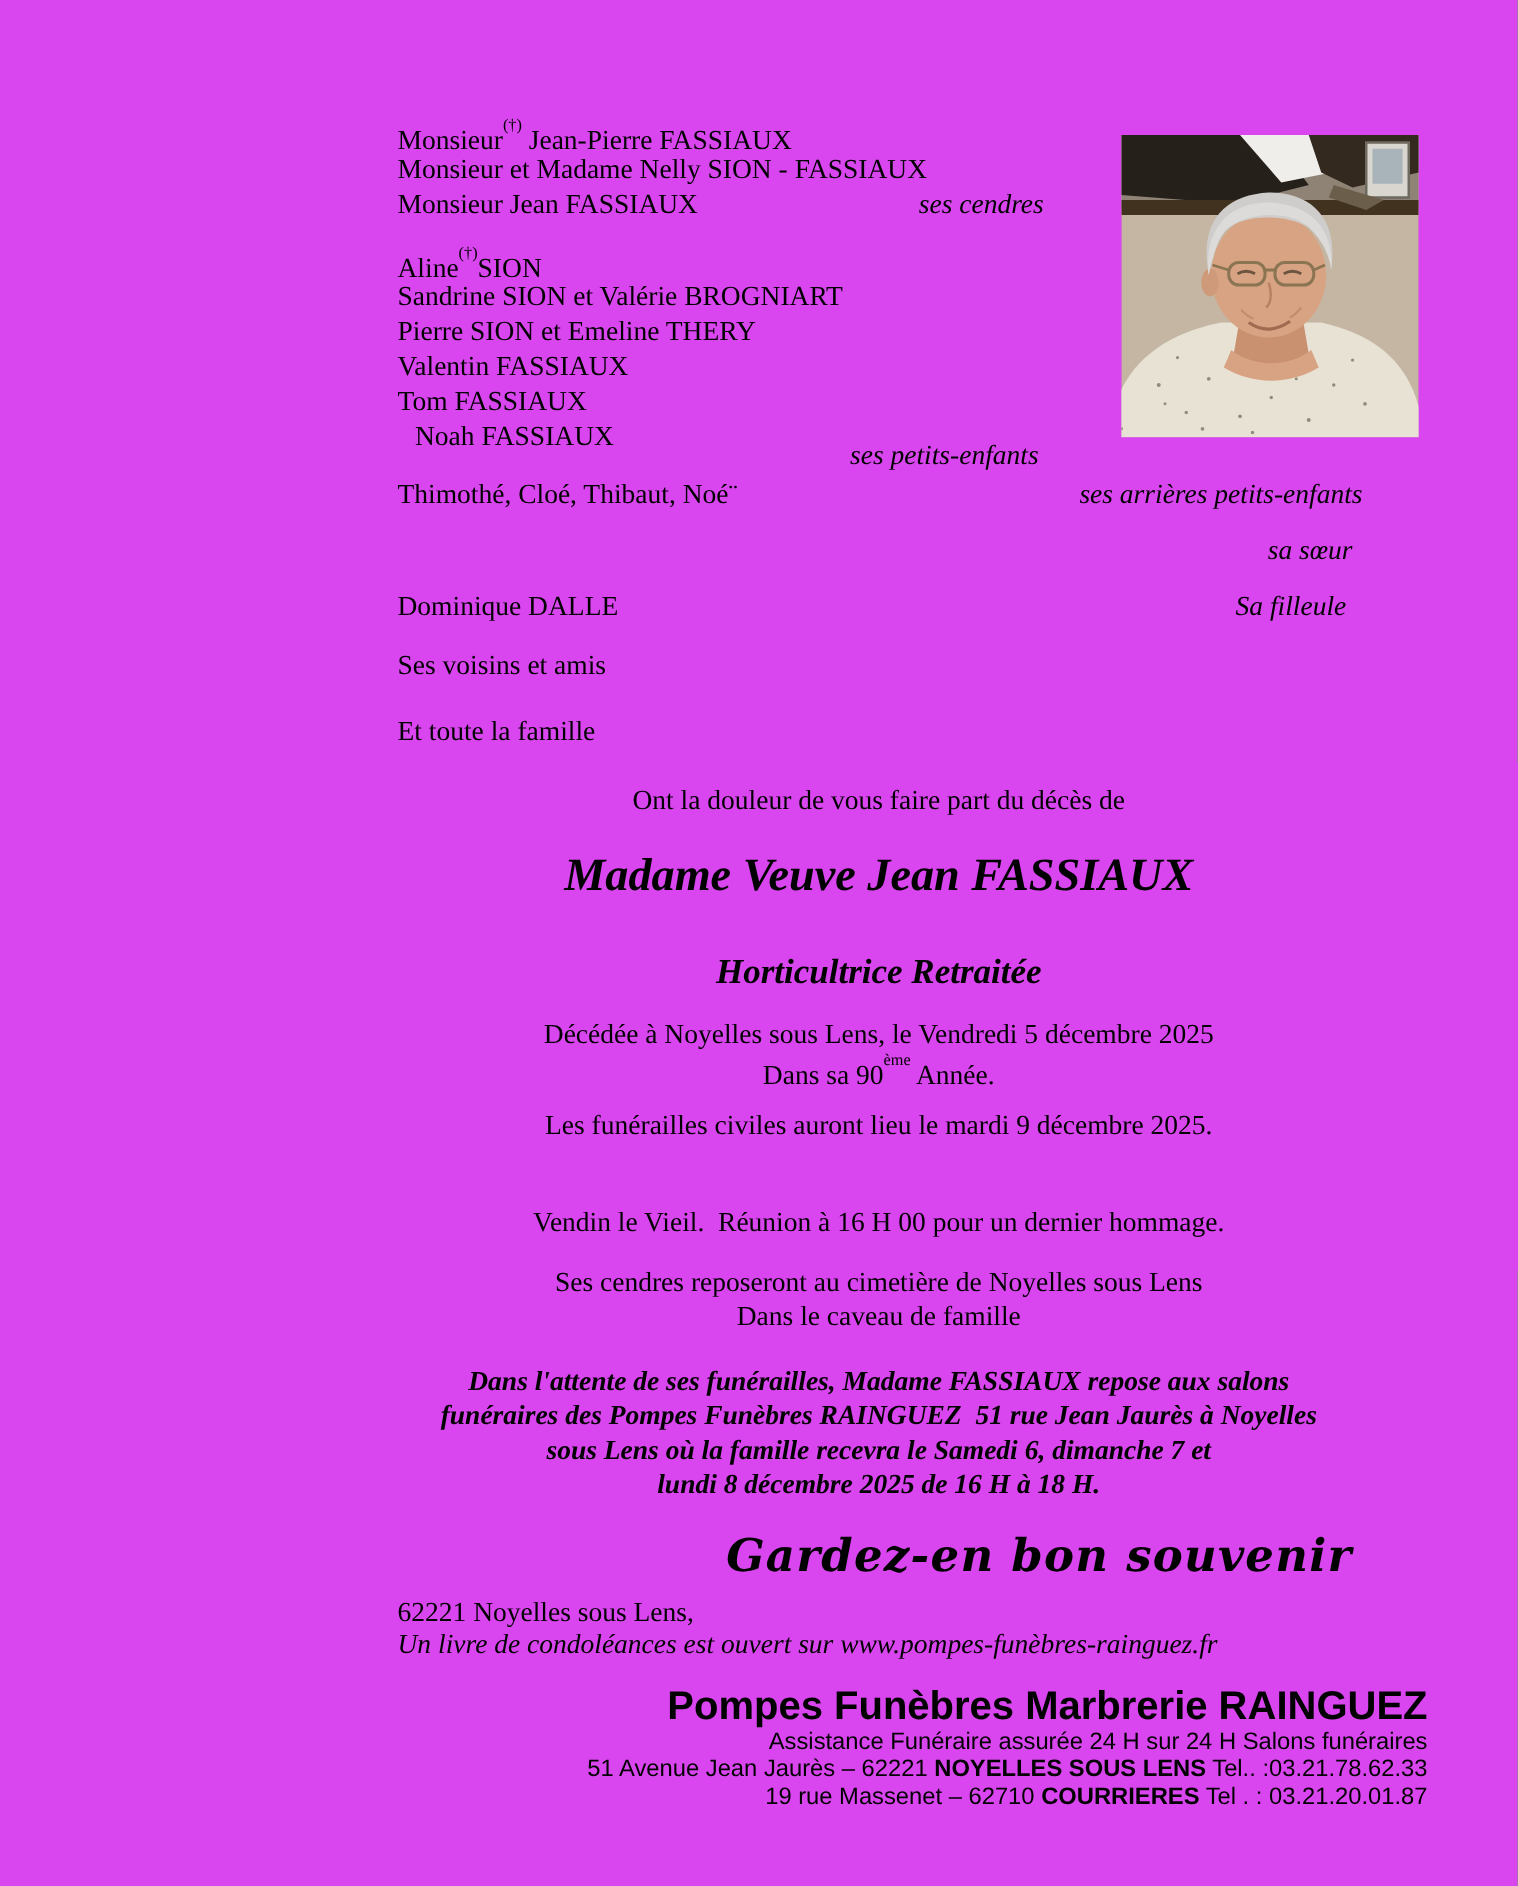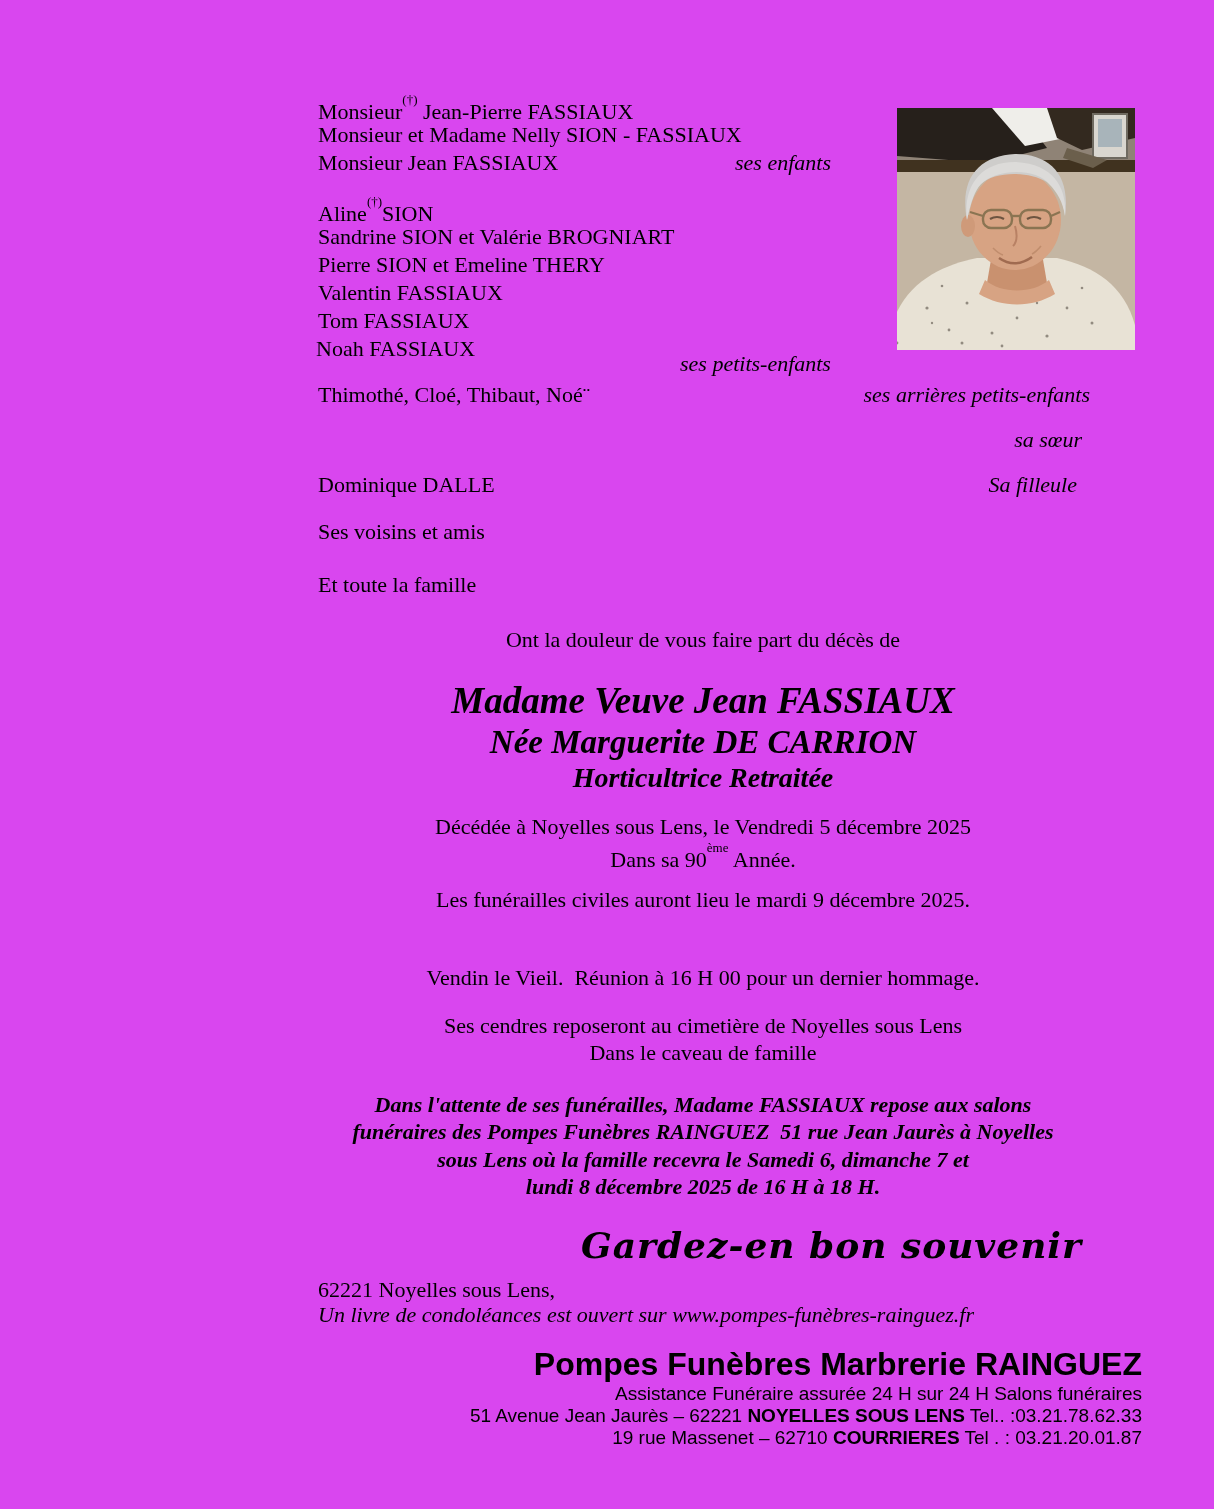--- a/index.html
+++ b/index.html
@@ -61,28 +61,28 @@
   }
 </style>
 </head>
 <body>
 
 <div class="page">
 
   <div class="t" style="left:318px;top:93px;"><span>Monsieur</span><sup class="dag">(†)</sup><span> Jean-Pierre FASSIAUX</span></div>
   <div class="t" style="left:318px;top:121px;">Monsieur et Madame Nelly SION - FASSIAUX</div>
   <div class="t" style="left:318px;top:149px;">Monsieur Jean FASSIAUX</div>
-  <div class="t it" style="left:735px;top:149px;">ses enfants</div>
+  <div class="t it" style="left:735px;top:149px;">ses cendres</div>
 
   <div class="t" style="left:318px;top:195px;"><span>Aline</span><sup class="dag">(†)</sup><span>SION</span></div>
   <div class="t" style="left:318px;top:223px;">Sandrine SION et Valérie BROGNIART</div>
   <div class="t" style="left:318px;top:251px;">Pierre SION et Emeline THERY</div>
   <div class="t" style="left:318px;top:279px;">Valentin FASSIAUX</div>
   <div class="t" style="left:318px;top:307px;">Tom FASSIAUX</div>
-  <div class="t" style="left:316px;top:335px;">Noah FASSIAUX</div>
+  <div class="t" style="left:332px;top:335px;">Noah FASSIAUX</div>
   <div class="t it" style="left:680px;top:335px;margin-top:15px;">ses petits-enfants</div>
 
   <div class="t" style="left:318px;top:381px;">Thimothé, Cloé, Thibaut, Noé¨</div>
   <div class="t it rt" style="right:124px;top:381px;">ses arrières petits-enfants</div>
 
   <div class="t it rt" style="right:132px;top:426px;">sa sœur</div>
 
   <div class="t" style="left:318px;top:471px;">Dominique DALLE</div>
   <div class="t it rt" style="right:137px;top:471px;">Sa filleule</div>
 
@@ -140,21 +140,20 @@
 
       <path d="M118,118 q4,14 -2,20" stroke="#b88164" stroke-width="2" fill="none"></path>
       <path d="M102,150 q16,11 33,-1" stroke="#a06b50" stroke-width="2.6" fill="none"></path>
       <path d="M96,140 q6,6 10,7" stroke="#c08d6d" stroke-width="1.6" fill="none"></path>
       <path d="M144,138 q-5,6 -9,8" stroke="#c08d6d" stroke-width="1.6" fill="none"></path>
     </svg>
   </div>
 
   <div class="t ctr" style="top:626px;">Ont la douleur de vous faire part du décès de</div>
   <div class="t ctr h-name" style="top:681px;">Madame Veuve Jean FASSIAUX</div>
-  <div class="t ctr h-maiden" style="top:724px;">Née Marguerite DE CARRION</div>
   <div class="t ctr h-occ" style="top:762px;">Horticultrice Retraitée</div>
 
   <div class="t ctr" style="top:813px;">Décédée à Noyelles sous Lens, le Vendredi 5 décembre 2025</div>
   <div class="t ctr" style="top:841px;"><span>Dans sa 90</span><sup class="dag">ème</sup><span> Année.</span></div>
 
   <div class="t ctr" style="top:886px;">Les funérailles civiles auront lieu le mardi 9 décembre 2025.</div>
   <div class="t ctr" style="top:964px;">Vendin le Vieil.  Réunion à 16 H 00 pour un dernier hommage.</div>
   <div class="t ctr" style="top:1012px;">Ses cendres reposeront au cimetière de Noyelles sous Lens</div>
   <div class="t ctr" style="top:1039px;">Dans le caveau de famille</div>
 

